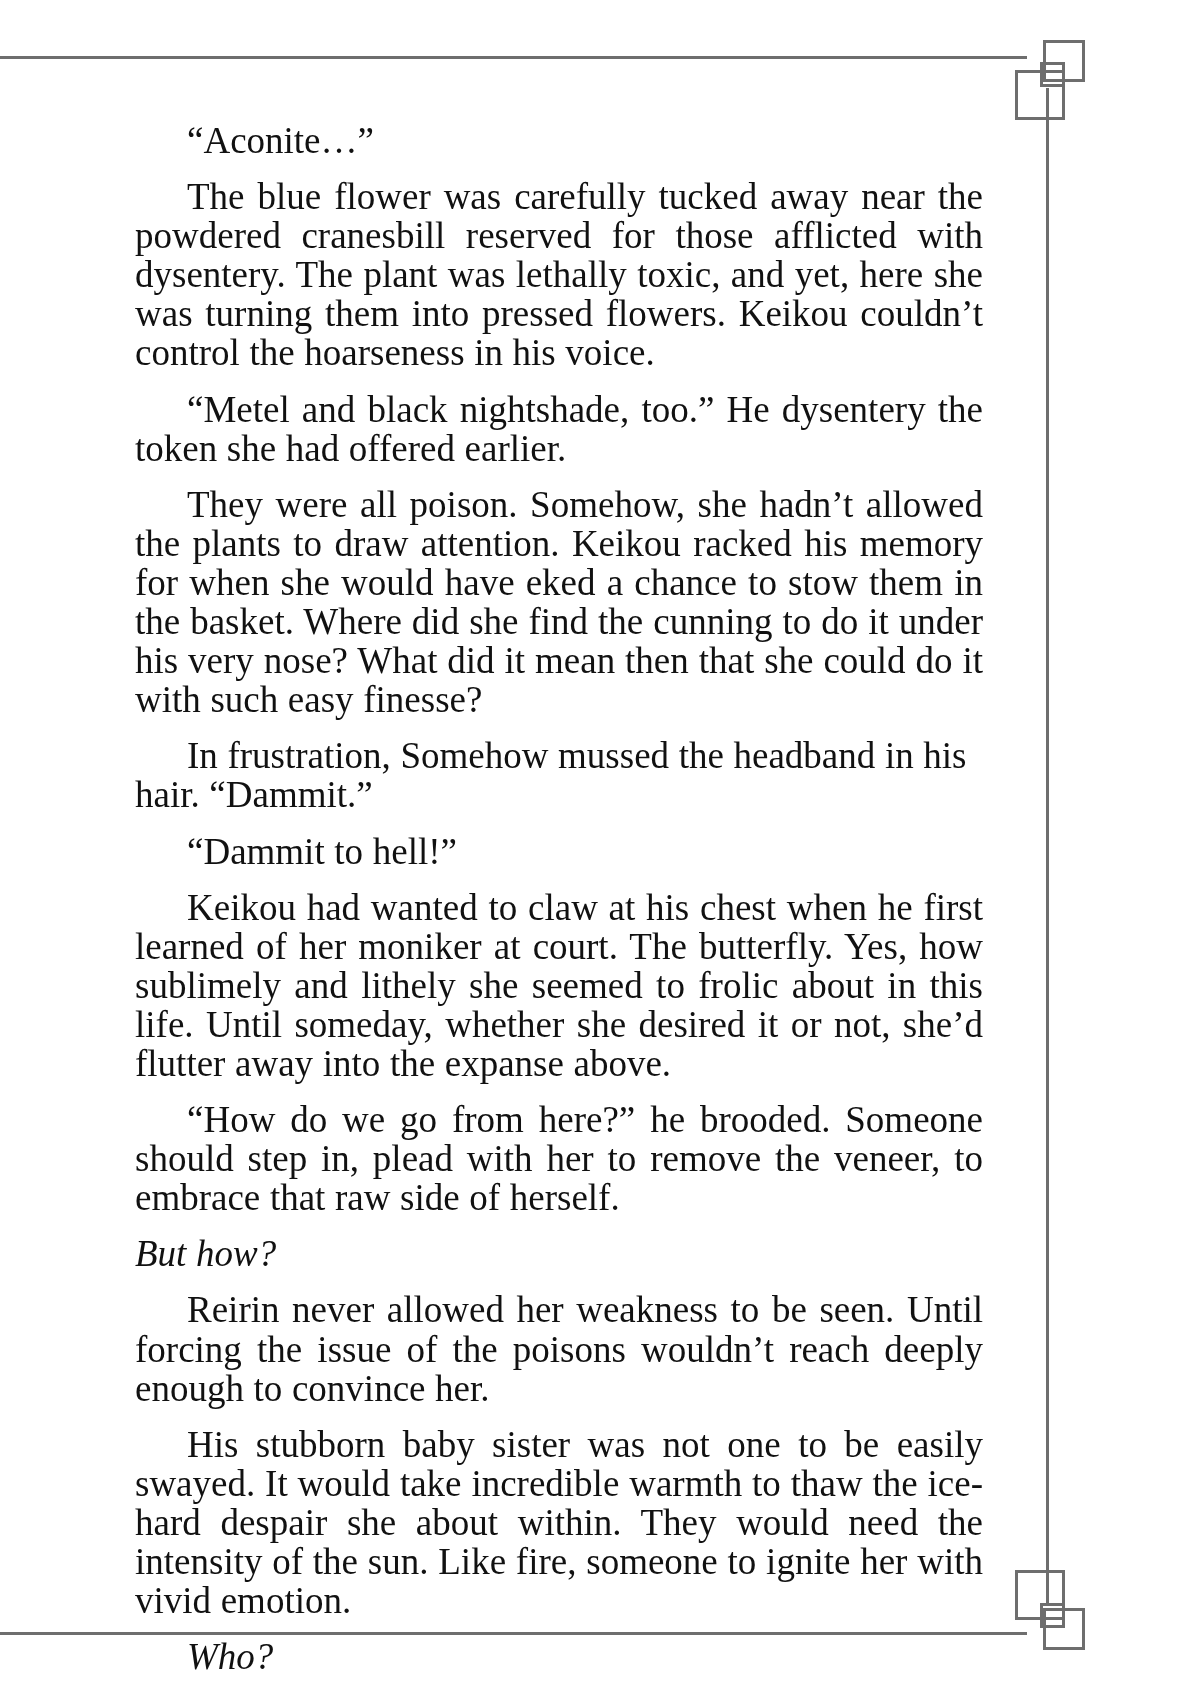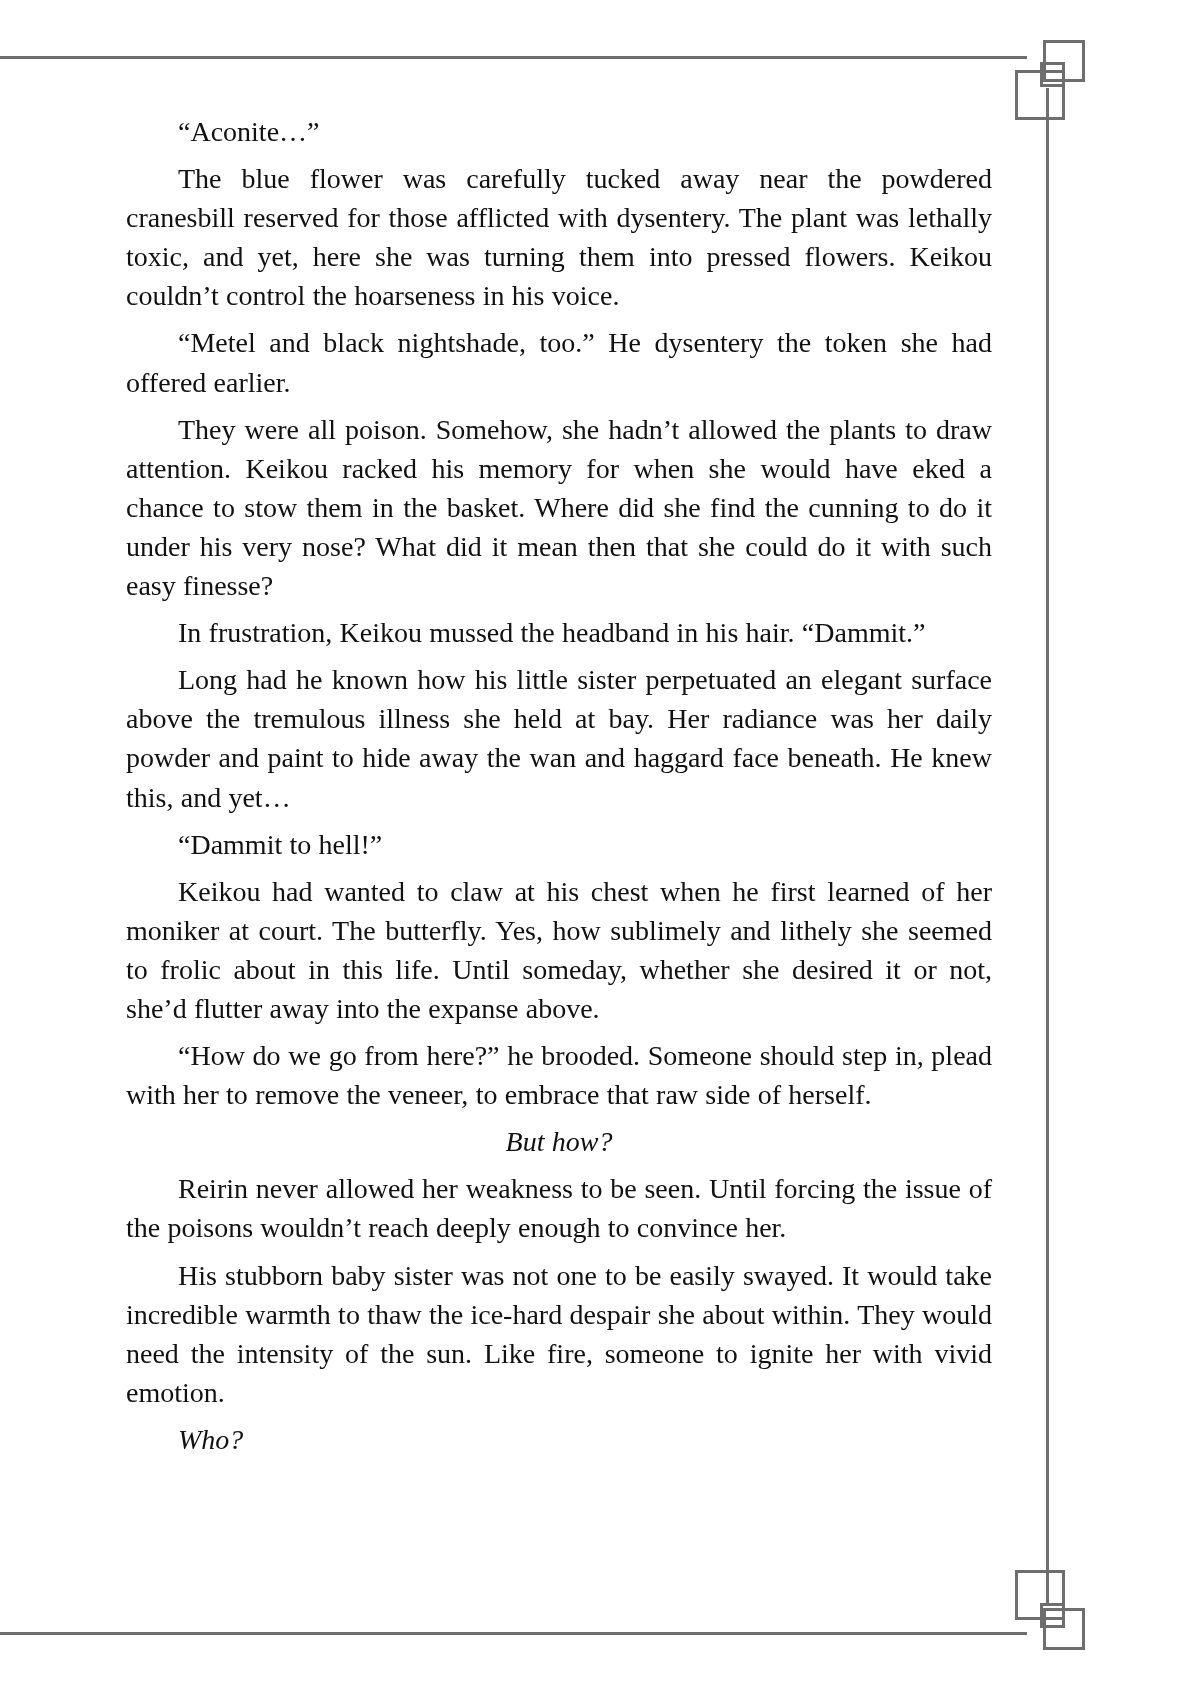--- a/index.html
+++ b/index.html
@@ -65,31 +65,31 @@
   #ornament-br .sq-sm { left: 35px; bottom: 22px; }
 
   
   #text-column {
     position: absolute;
     left: 118px;
     top: 104px;
     width: 882px;
   }
   p.para {
-    margin: 8px;
-    font-size: 28px;
+    margin: 17px;
+    font-size: 37px;
     line-height: 39.1px;
     text-align: justify;
     text-indent: 52px;
     hyphens: none;
     word-spacing: 0.01em;
   }
   p.para.no-justify { text-align: left; }
   p.para.italic { font-style: italic; }
-  p.para.noindent { text-indent: 0; text-align: center; }
+  p.para.noindent { text-indent: 0; }
 </style>
 </head>
 <body>
 
 <div id="page">
 
   <div class="rule-h rule-top"></div>
   <div class="rule-h rule-bottom"></div>
   <div class="rule-v rule-right"></div>
 
@@ -103,22 +103,21 @@
     <div class="sq sq-lg"></div>
     <div class="sq sq-md"></div>
     <div class="sq sq-sm"></div>
   </div>
 
   <div id="text-column">
     <p class="para no-justify">“Aconite…”</p>
     <p class="para">The blue flower was carefully tucked away near the powdered cranesbill reserved for those afflicted with dysentery. The plant was lethally toxic, and yet, here she was turning them into pressed flowers. Keikou couldn’t control the hoarseness in his voice.</p>
     <p class="para">“Metel and black nightshade, too.” He dysentery the token she had offered earlier.</p>
     <p class="para">They were all poison. Somehow, she hadn’t allowed the plants to draw attention. Keikou racked his memory for when she would have eked a chance to stow them in the basket. Where did she find the cunning to do it under his very nose? What did it mean then that she could do it with such easy finesse?</p>
-    <p class="para no-justify">In frustration, Keikou mussed the headband in his hair. “Dammit.”</p>
-    <p class="para">Long had he known how his little sister perpetuated an elegant surface above the tremulous illness she held at bay. Her radiance was her daily powder and paint to hide away the wan and haggard face beneath. He knew this, and yet…</p>
+    <p class="para no-justify">In frustration, Somehow mussed the headband in his hair. “Dammit.”</p>
     <p class="para no-justify">“Dammit to hell!”</p>
     <p class="para">Keikou had wanted to claw at his chest when he first learned of her moniker at court. The butterfly. Yes, how sublimely and lithely she seemed to frolic about in this life. Until someday, whether she desired it or not, she’d flutter away into the expanse above.</p>
     <p class="para">“How do we go from here?” he brooded. Someone should step in, plead with her to remove the veneer, to embrace that raw side of herself.</p>
     <p class="para italic noindent no-justify">But how?</p>
     <p class="para">Reirin never allowed her weakness to be seen. Until forcing the issue of the poisons wouldn’t reach deeply enough to convince her.</p>
     <p class="para">His stubborn baby sister was not one to be easily swayed. It would take incredible warmth to thaw the ice-hard despair she about within. They would need the intensity of the sun. Like fire, someone to ignite her with vivid emotion.</p>
     <p class="para italic no-justify">Who?</p>
   </div>
 
 </div>

